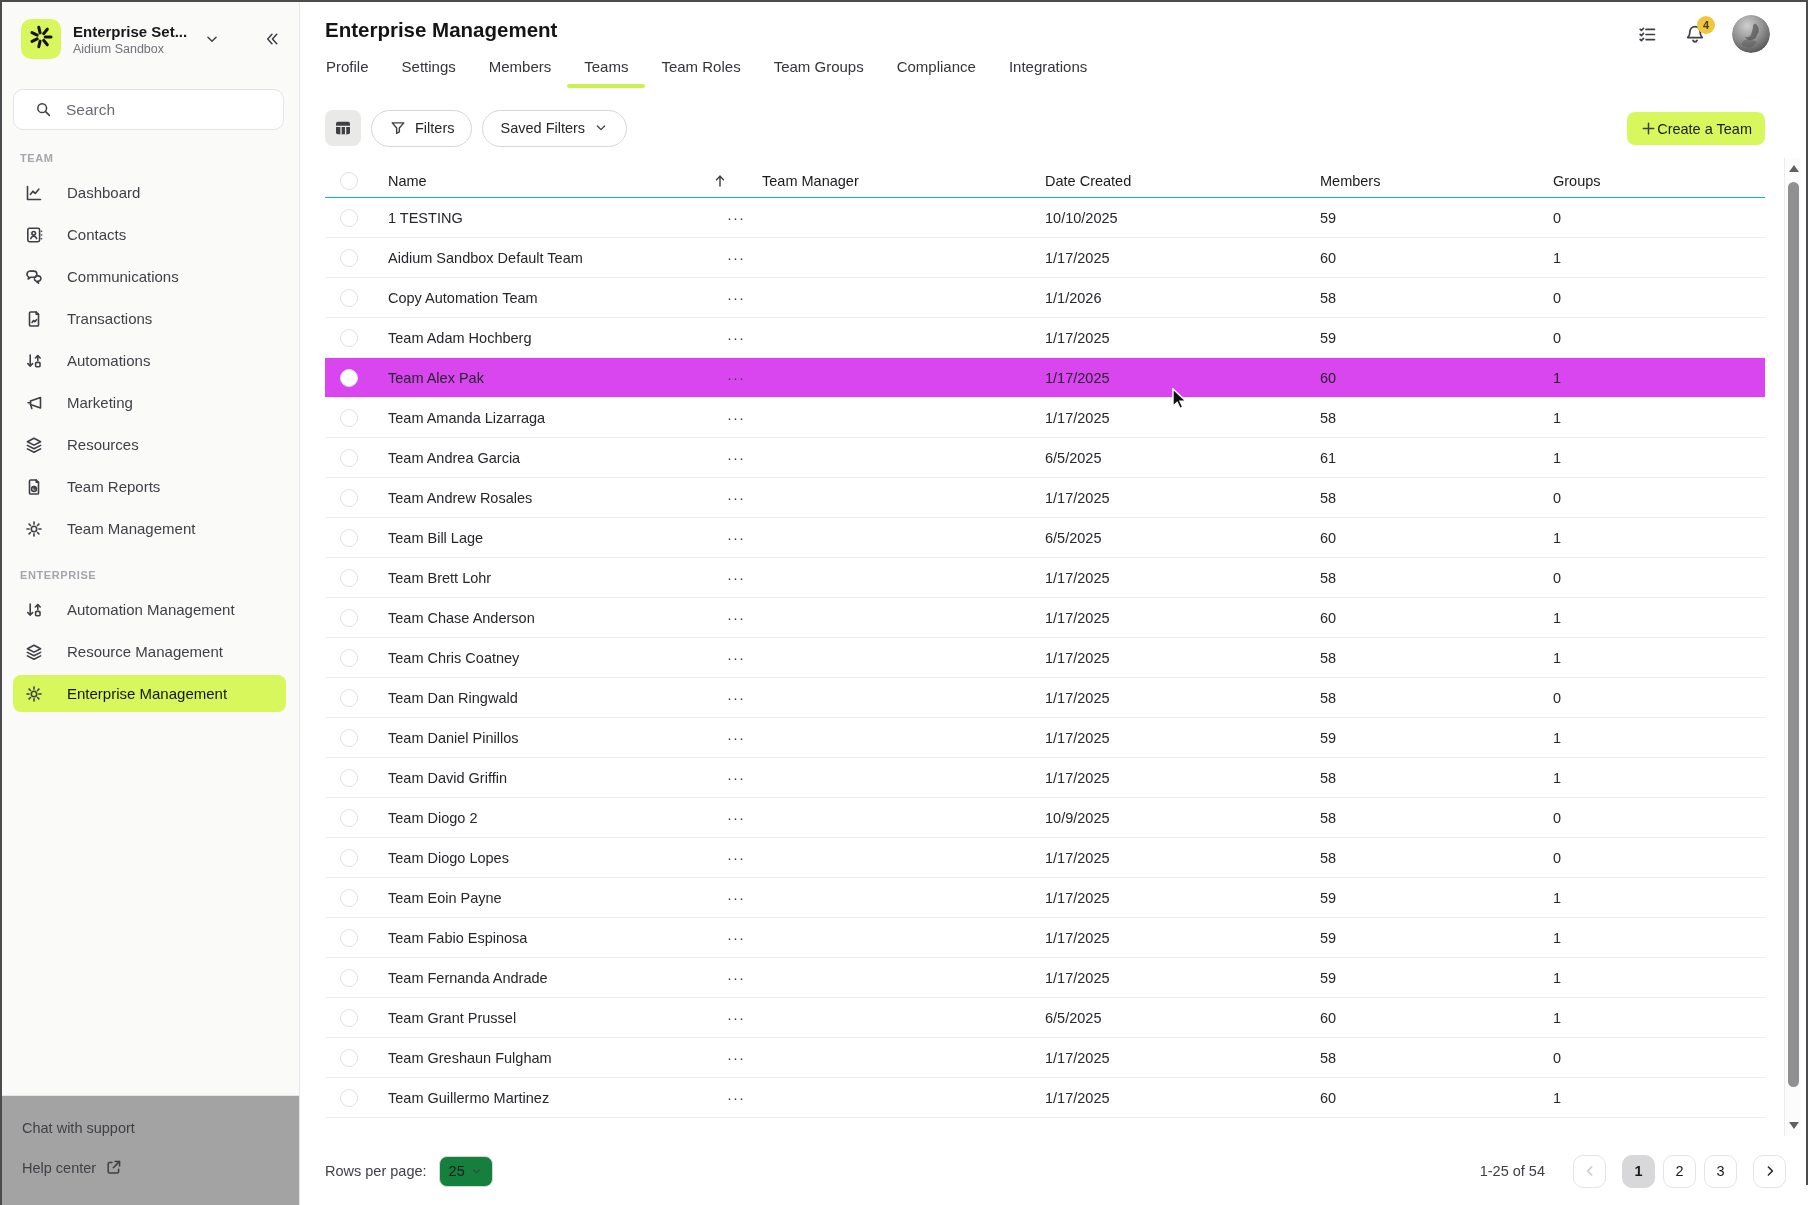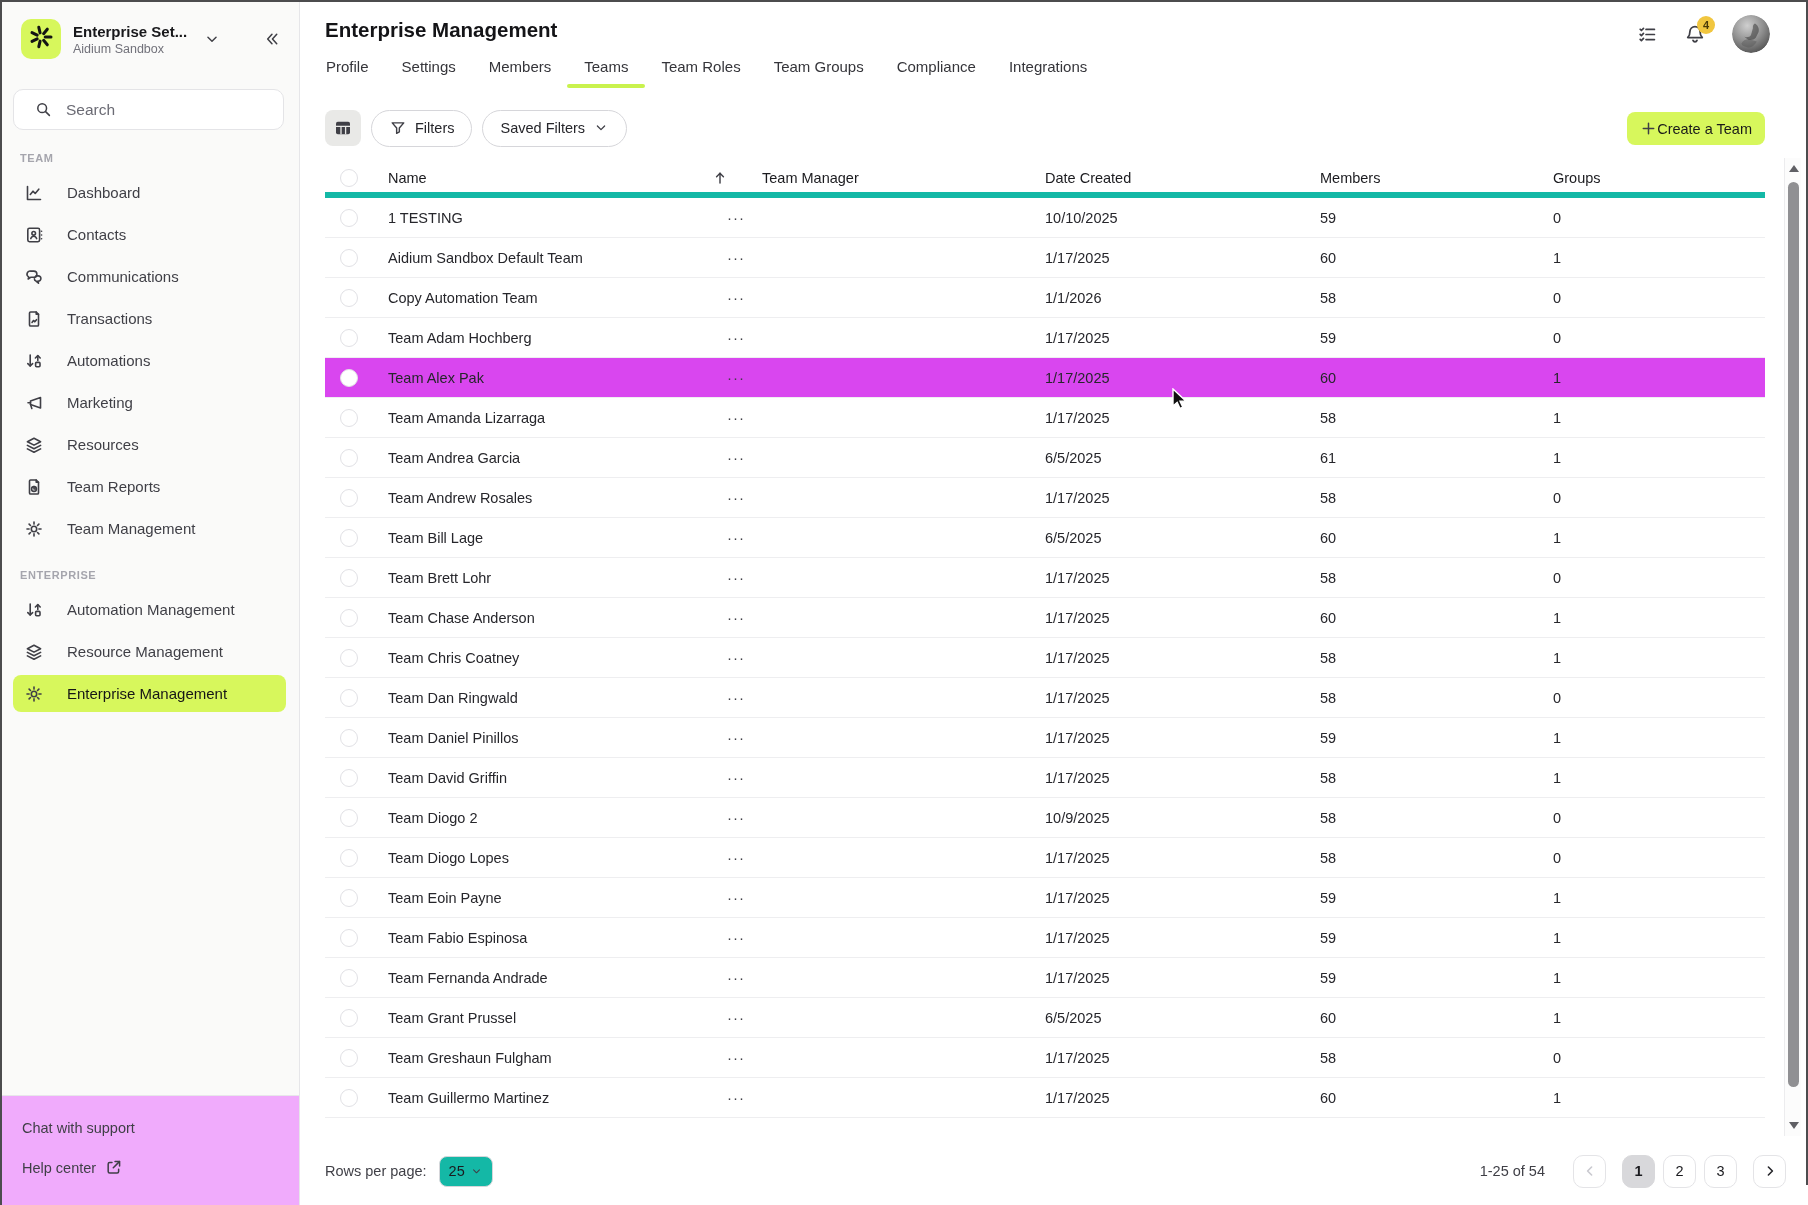--- a/index.html
+++ b/index.html
@@ -21,21 +21,21 @@
   .ws-chev{margin-left:2px;display:flex;}
   .ws-collapse{margin-left:auto;display:flex;}
   .searchbox{margin:30px 15px 0 13px;height:41px;background:#fff;border:1px solid #e4e4e7;border-radius:10px;display:flex;align-items:center;padding-left:20px;cursor:text;}
   .searchbox .ph{margin-left:13px;font-size:15.5px;color:#6b6b74;}
   .nav{margin-top:22px;}
   .nav-label{font-size:11px;font-weight:700;letter-spacing:.6px;color:#a5a5ad;padding:0 0 0 20px;margin:22px 0 10px;}
   .nav-item{display:flex;align-items:center;height:37px;margin:5px 13px;padding-left:11px;border-radius:8px;font-size:15px;color:#3f3f46;cursor:pointer;white-space:nowrap;}
   .nav-item .nicon{width:20px;height:20px;display:flex;flex:0 0 20px;}
   .nav-item .nlabel{margin-left:23px;}
   .nav-item.active{background:#d7f75c;color:#161616;font-weight:400;}
-  .side-footer{position:absolute;left:0;right:0;bottom:0;border-top:1px solid #e7e7ea;padding:24px 0 28px 22px;background:#f0abfc;}
+  .side-footer{position:absolute;left:0;right:0;bottom:0;border-top:1px solid #e7e7ea;padding:24px 0 28px 22px;background:#a3a3a3;}
   .side-link{font-size:14.5px;color:#3f3f46;margin-bottom:22px;cursor:pointer;display:flex;align-items:center;gap:8px;}
   .side-link:last-child{margin-bottom:0;}
 
   
   .main{position:absolute;left:301px;top:0;width:1507px;height:1205px;background:#fff;}
   .page-title{font-size:20.5px;font-weight:700;color:#141417;padding:18px 0 0 24px;}
   .top-icons{position:absolute;top:14px;right:38px;display:flex;align-items:center;gap:26px;height:40px;}
   .ticon{display:flex;cursor:pointer;position:relative;}
   .badge{position:absolute;top:-7px;right:-9px;width:18px;height:18px;border-radius:50%;background:#f1c63f;color:#4a3a08;font-size:11px;font-weight:700;display:flex;align-items:center;justify-content:center;}
   .avatar{width:38px;height:38px;border-radius:50%;overflow:hidden;cursor:pointer;}
@@ -44,34 +44,34 @@
   .tab{font-size:15px;color:#35353a;padding-bottom:13px;position:relative;cursor:pointer;white-space:nowrap;text-align:right;}
   .tab.active::after{content:"";position:absolute;left:-17px;right:-17px;bottom:0;height:4px;border-radius:3px;background:#c9f24d;}
 
   .toolbar{display:flex;align-items:center;gap:10px;padding:0 24px;margin-top:21px;height:38px;position:relative;}
   .viewbtn{width:36px;height:36px;border-radius:8px;background:#e9e9e7;display:flex;align-items:center;justify-content:center;cursor:pointer;}
   .pillbtn{height:37px;border:1px solid #d6d6da;border-radius:19px;background:#fff;display:flex;align-items:center;gap:8px;padding:0 17px;font-size:14.5px;color:#26262b;cursor:pointer;}
   .createbtn{position:absolute;right:43px;top:3px;height:33px;border-radius:8px;background:#d7f75c;display:flex;align-items:center;padding:0 13px;font-size:14.5px;color:#1a1a1a;cursor:pointer;}
 
   .table{margin:17px 0 0 24px;width:1440px;}
   .trow{display:grid;grid-template-columns:48px 342px 330px 275px 233px auto;align-items:center;}
-  .thead{height:34px;border-bottom:6px solid #14b8a6;font-size:14.5px;color:#1b1b1f;}
+  .thead{height:34px;border-bottom:1px solid #14b8a6;font-size:14.5px;color:#1b1b1f;}
   .tbody .trow{height:40px;border-bottom:1px solid #eeeef0;font-size:14.5px;color:#26262b;cursor:default;}
   .tbody .trow.hl{background:#d946ef;}
   .c-check{display:flex;justify-content:center;}
   .cb{width:18px;height:18px;border-radius:50%;border:1.5px solid #e1e1e5;background:#fff;cursor:pointer;}
   .c-name{padding-left:15px;display:flex;align-items:center;justify-content:space-between;}
   .sort-arrow{transform:translateX(14px);display:flex;}
   .c-mgr-h{padding-left:47px;}
   .c-mgr{padding-left:12px;}
   .dots{font-size:15px;color:#3f3f46;letter-spacing:1px;cursor:pointer;line-height:10px;}
 
   .pagebar{position:absolute;left:24px;right:22px;bottom:14px;height:40px;display:flex;align-items:center;justify-content:space-between;}
   .rpp{display:flex;align-items:center;gap:12px;font-size:14.5px;color:#3f3f46;}
-  .rpp-select{height:31px;min-width:54px;border:1px solid #d6d6da;border-radius:8px;background:#14b8a6;display:flex;align-items:center;justify-content:center;gap:5px;padding:0 9px;font-size:14.5px;color:#1b1b1f;cursor:pointer;}
+  .rpp-select{height:31px;min-width:54px;border:1px solid #d6d6da;border-radius:8px;background:#15803d;display:flex;align-items:center;justify-content:center;gap:5px;padding:0 9px;font-size:14.5px;color:#1b1b1f;cursor:pointer;}
   .pager{display:flex;align-items:center;gap:16px;}
   .range{font-size:14.5px;color:#3f3f46;margin-right:12px;}
   .pbtn{width:33px;height:33px;border-radius:10px;border:1px solid #e4e4e7;background:#fff;display:flex;align-items:center;justify-content:center;font-size:14.5px;color:#1b1b1f;cursor:pointer;}
   .pbtn.active{background:#d8d8db;border-color:#d8d8db;font-weight:700;}
   .pbtn.disabled{cursor:default;}
 
   
   .vscroll{position:absolute;left:1784px;top:158px;width:17px;height:978px;background:#fcfcfc;border-left:1px solid #ececee;z-index:50;}
   .vthumb{position:absolute;left:3px;top:24px;width:11px;height:905px;border-radius:6px;background:#909093;}
   .sarrow{position:absolute;left:3.5px;width:0;height:0;border-left:5.5px solid transparent;border-right:5.5px solid transparent;}

